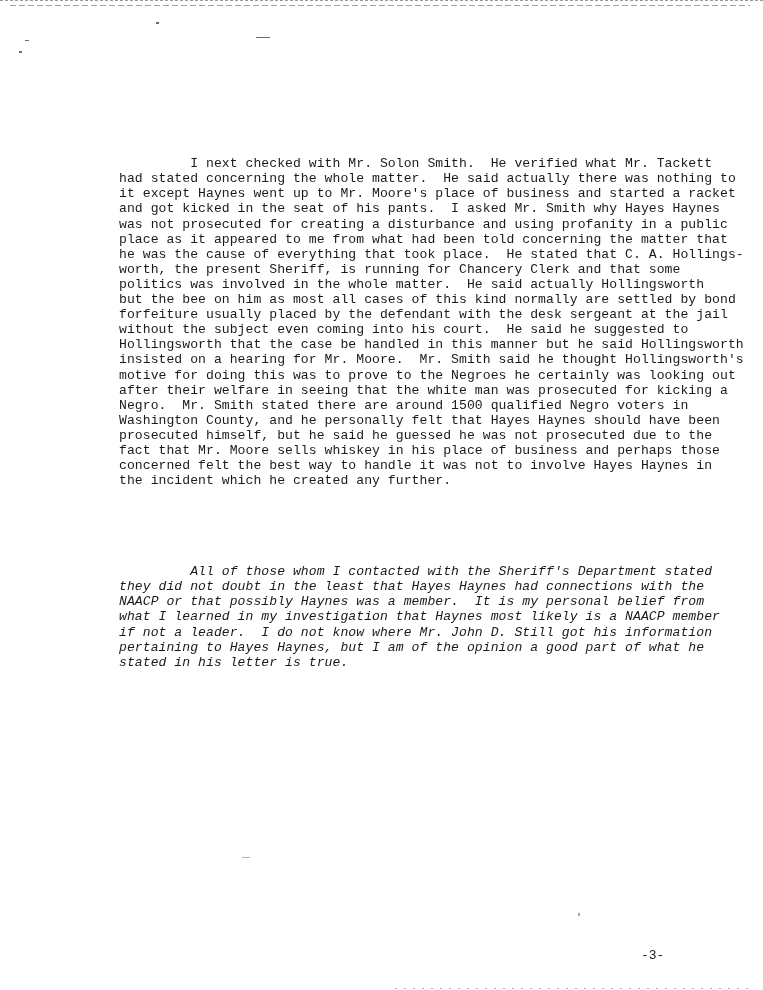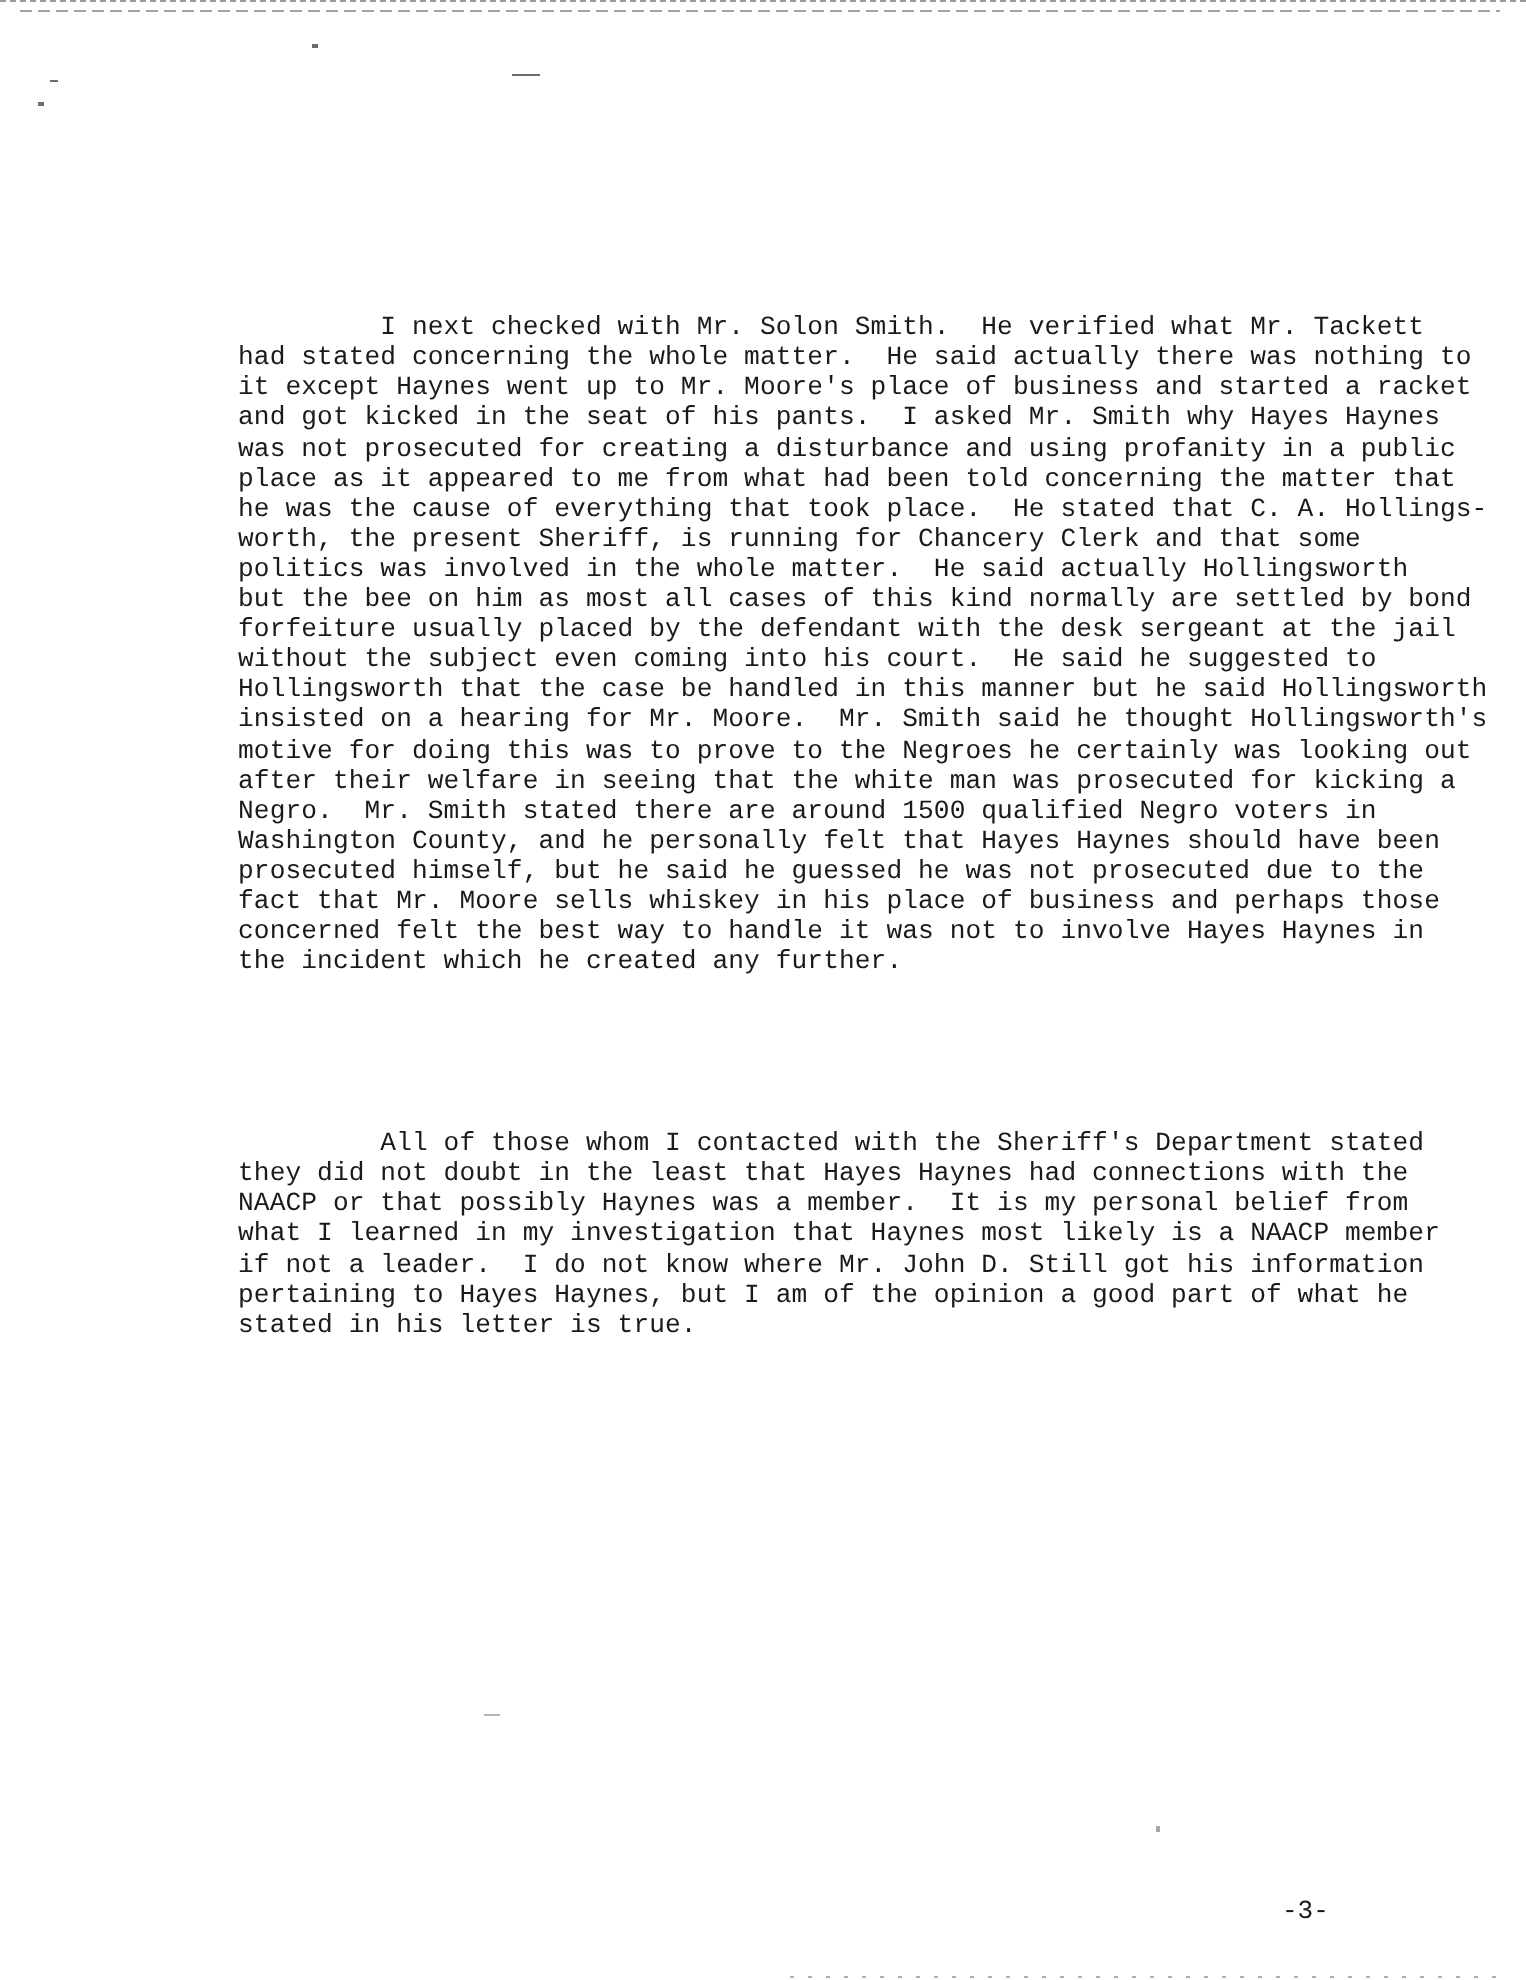--- a/index.html
+++ b/index.html
@@ -48,20 +48,21 @@
     }
     .para {
       margin: 0;
       font-size: 13.1px;
       line-height: 15.1px;
       letter-spacing: 0.05px;
       white-space: pre;
     }
     .para + .para {
       margin-top: 15.5px;
+      font-style: italic;
     }
     .line {
       display: block;
     }
     .page-number {
       position: absolute;
       left: 641px;
       top: 948px;
       font-size: 13px;
       font-family: "Liberation Mono", "DejaVu Sans Mono", monospace;

